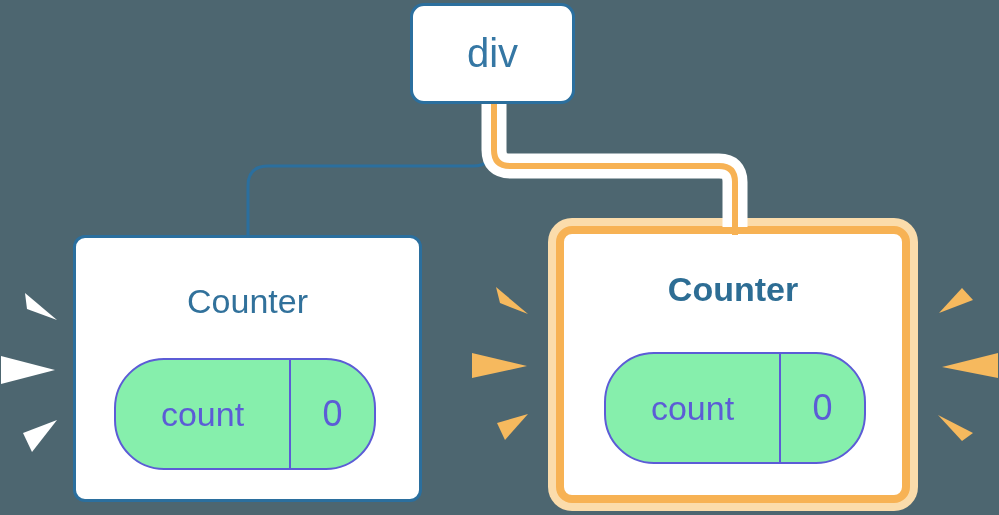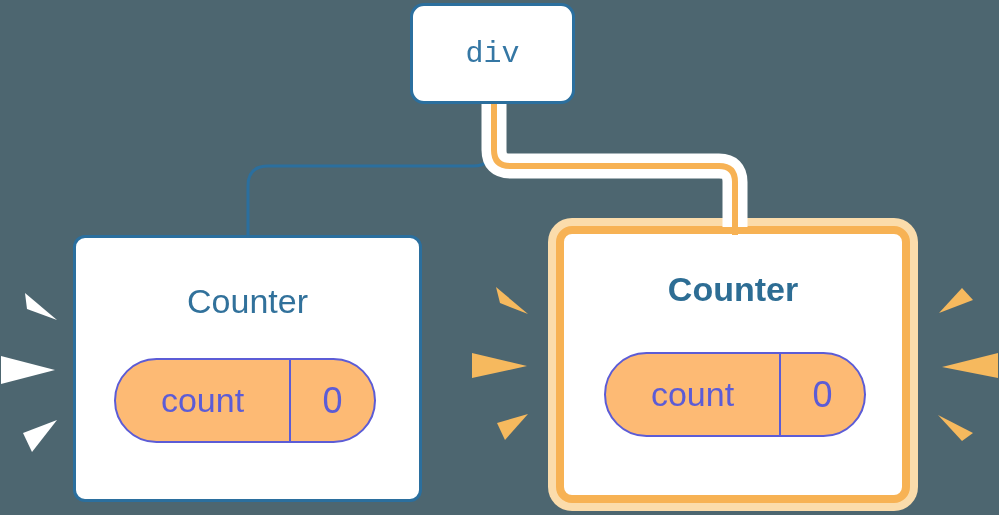--- a/index.html
+++ b/index.html
@@ -10,21 +10,21 @@
   }
   .stage{position:absolute;inset:0;width:999px;height:515px;}
 
   
   .div-node{
     position:absolute;left:410px;top:3px;width:165px;height:101px;
     background:#ffffff;border:3px solid #2b6f9e;border-radius:14px;
     box-sizing:border-box;
     display:flex;align-items:center;justify-content:center;
   }
-  .div-node .label{font-size:30px;color:#3577a4;font-family:Liberation Mono, monospace;}
+  .div-node .label{font-size:40px;color:#3577a4;}
 
   
   svg.edges{position:absolute;left:0;top:0;z-index:6;pointer-events:none;}
   svg.bursts{position:absolute;left:0;top:0;z-index:7;pointer-events:none;}
 
   .cards{position:absolute;inset:0;z-index:3;}
 
   
   .card-left{
     position:absolute;left:73px;top:235px;width:349px;height:267px;
@@ -45,23 +45,23 @@
     box-sizing:border-box;
   }
   .card-right .card-title{
     position:absolute;left:0;top:36px;width:100%;text-align:center;
     font-size:34px;font-weight:700;color:#2d6d94;
   }
   .card-right .state-pill{position:absolute;left:40px;top:118px;}
 
   
   .state-pill{
-    width:262px;height:85px;box-sizing:border-box;
+    width:262px;height:112px;box-sizing:border-box;
     border:2px solid #5c5cd6;border-radius:50px;
-    display:flex;align-items:stretch;background:#fdba74;
+    display:flex;align-items:stretch;background:#86efac;
   }
   .state-pill .state-key{
     flex:0 0 173px;display:flex;align-items:center;justify-content:center;
     font-size:34px;color:#5c5cd6;
   }
   .state-pill .state-value{
     flex:1;display:flex;align-items:center;justify-content:center;
     border-left:2px solid #5c5cd6;
     font-size:36px;color:#5c5cd6;
   }

